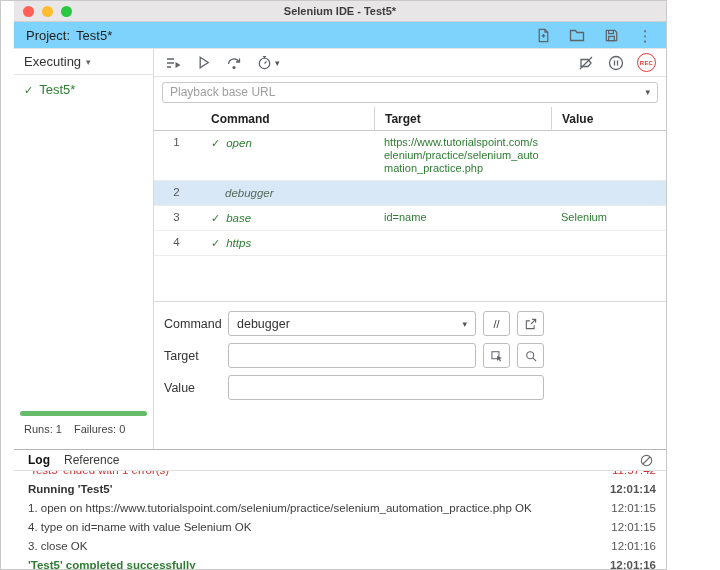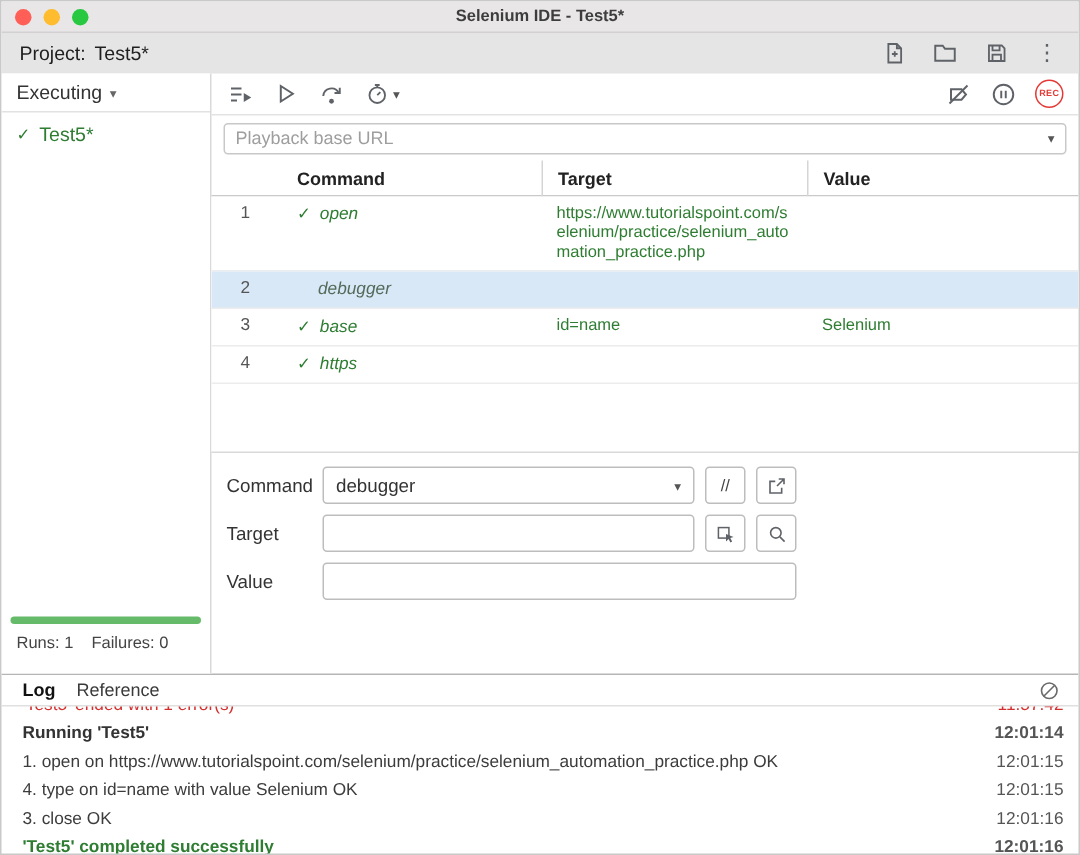--- a/index.html
+++ b/index.html
@@ -1,27 +1,27 @@
 <!DOCTYPE html>
 <html><head>
 <meta charset="utf-8">
 <style>
   * { margin:0; padding:0; box-sizing:border-box; }
   body { font-family:"Liberation Sans", sans-serif; background:#fff; }
-  .window { position:relative; width:720px; height:570px; background:#fff; overflow:hidden; border:1px solid #c9c9c9; }
+  .window { position:relative; width:667px; height:570px; background:#fff; overflow:hidden; border:1px solid #c9c9c9;padding-left:13px; }
 
   
   .titlebar { position:relative; height:21px; background:#e8e6e7; border-bottom:1px solid #d2d0d1; display:flex; align-items:center; justify-content:center; }
   .titlebar-title { font-size:11px; font-weight:600; color:#3d3d3d; }
   .traffic { position:absolute; left:9px; top:5px; display:flex; gap:8px; }
   .light { width:11px; height:11px; border-radius:50%; }
   .light.red { background:#ff5f57; } .light.yellow { background:#febc2e; } .light.green { background:#28c840; }
 
   
-  .project-header { height:26px; display:flex; align-items:center; padding:0 12px; background:#e5e5e5; }
+  .project-header { height:26px; display:flex; align-items:center; padding:0 12px; background:#7dd3fc; }
   .project-label { font-size:13px; color:#1f1f1f; margin-right:6px; }
   .project-name { font-size:13px; color:#1f1f1f; }
   .header-icons { margin-left:auto; display:flex; align-items:center; gap:16px; }
   .hicon { width:18px; height:18px; display:flex; align-items:center; justify-content:center; cursor:pointer; }
   .kebab { font-size:15px; color:#5f6368; line-height:1; }
 
   
   .main-row { display:flex; height:401px; border-top:1px solid #e4e4e4; }
 
   

